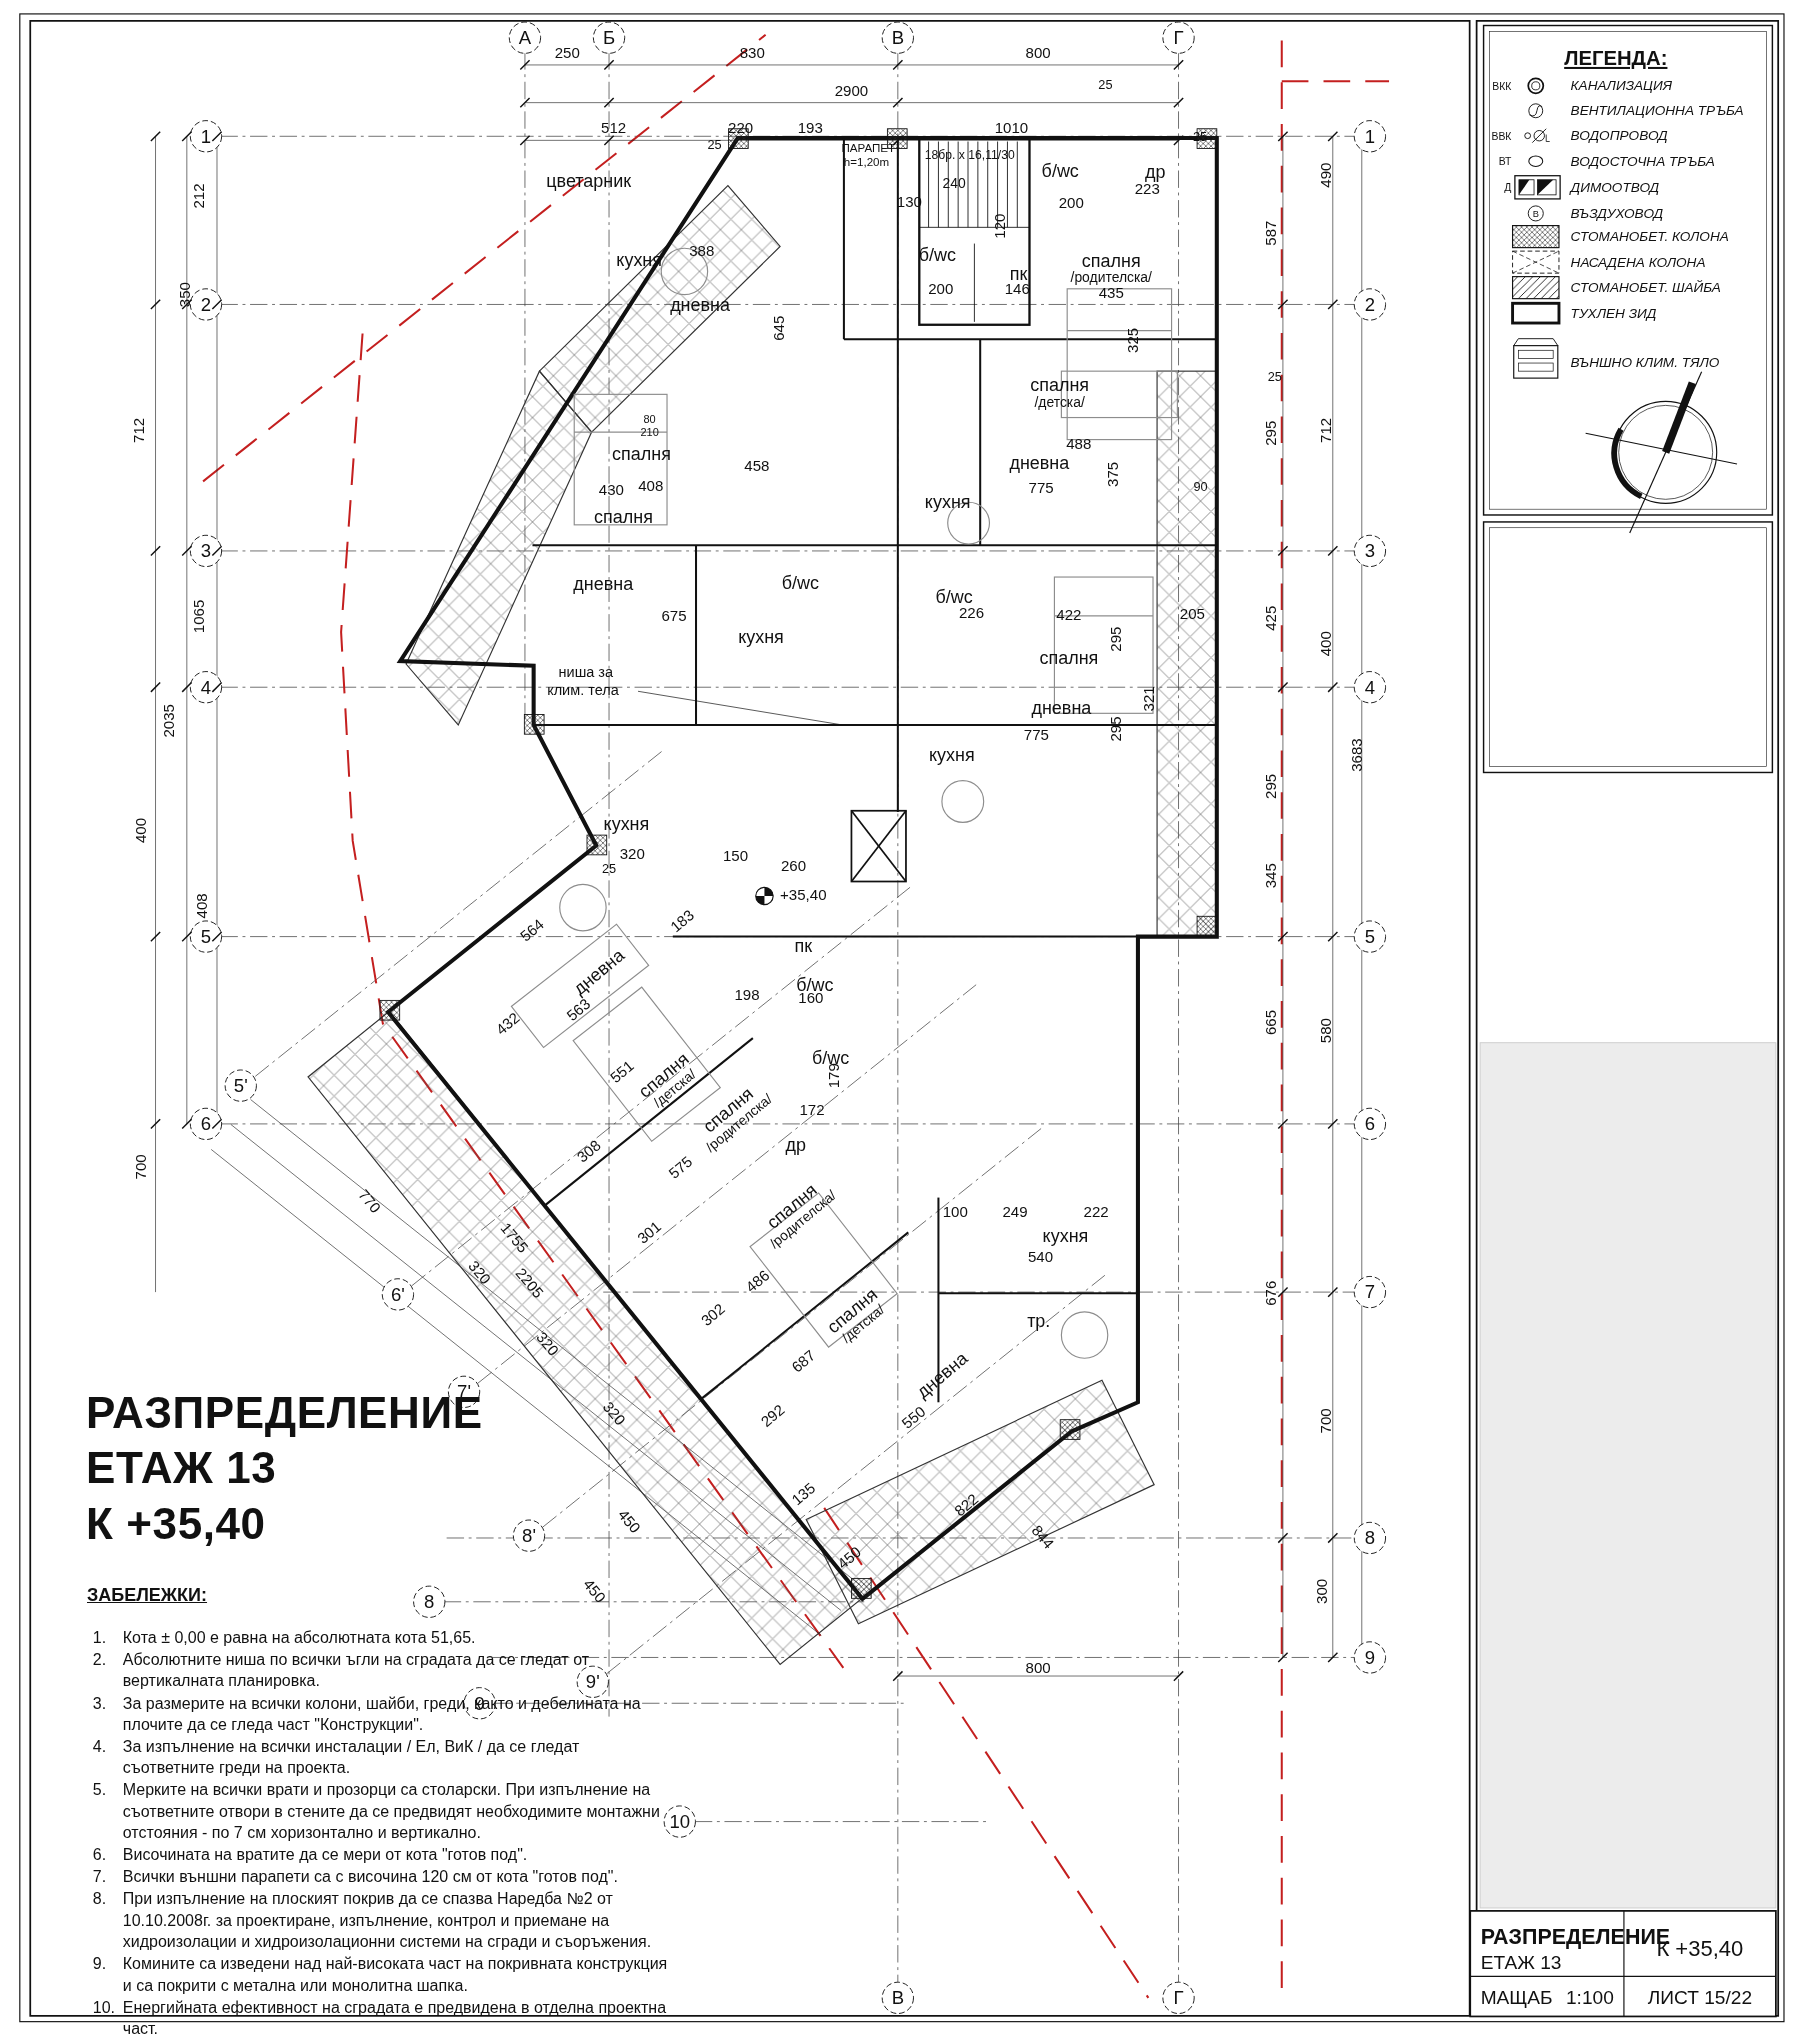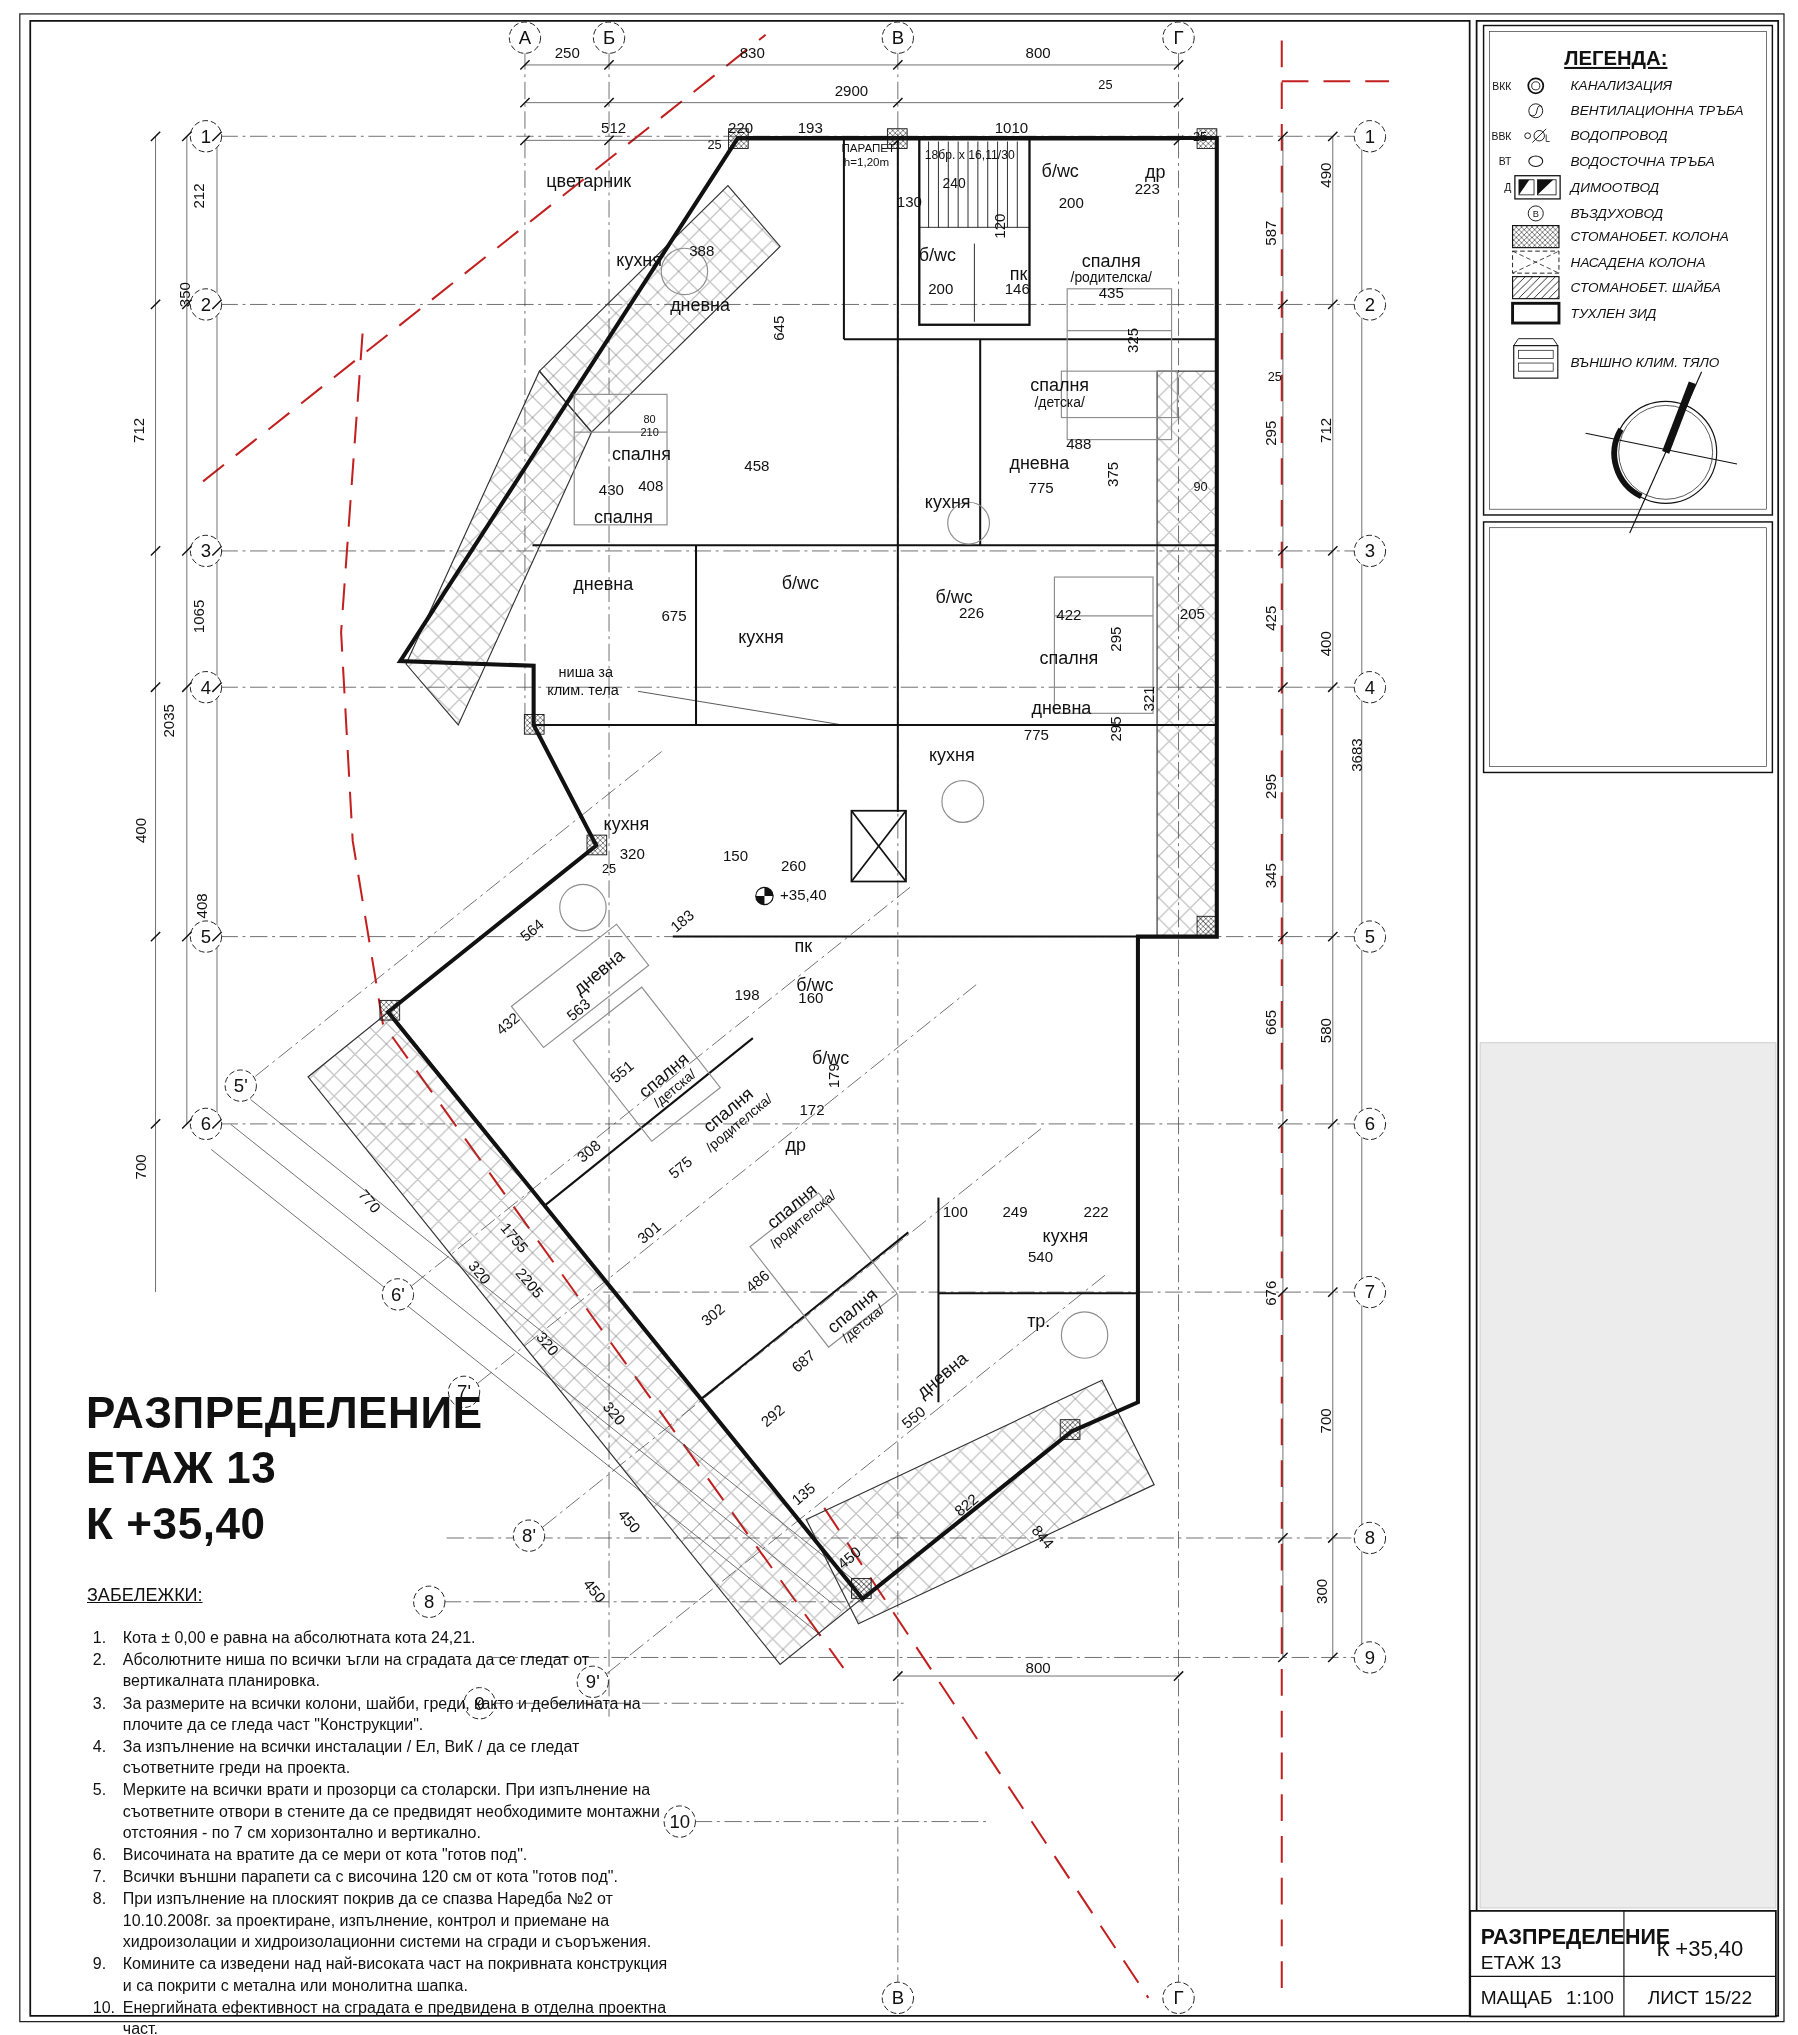--- a/index.html
+++ b/index.html
@@ -1,20 +1,20 @@
 <!DOCTYPE html>
 <html style="font-size:9.3px"><head>
 <meta charset="utf-8">
 <style>
   html,body{margin:0;padding:0;background:#fff;}
   body{width:1798px;height:2035px;position:relative;font-family:"Liberation Sans",sans-serif;color:#111;}
   svg text{font-family:"Liberation Sans",sans-serif;fill:#111;}
   .main-title{position:absolute;left:86px;top:1385px;font-size:44px;font-weight:bold;line-height:1.26;letter-spacing:0.6px;white-space:nowrap;}
   .notes{position:absolute;left:87px;top:1585px;width:586px;}
-  .notes-title{font-size:18px;font-weight:normal;text-decoration:underline;margin:0 0 21px 0;}
+  .notes-title{font-size:18px;font-weight:bold;text-decoration:underline;margin:0 0 21px 0;}
   .notes ol{margin:0;padding:0 0 0 5.8px;list-style:none;counter-reset:n;}
   .notes li{position:relative;padding-left:30px;font-size:16px;line-height:1.34;counter-increment:n;margin-bottom:0.6px;}
   .notes li:before{content:counter(n)".";position:absolute;left:0;top:0;}
   #plan{position:absolute;left:0;top:0;}
 </style>
 </head>
 <body>
 
 <svg id="plan" width="1798" height="2035" viewBox="0 0 3100 3509">
   <defs>
@@ -688,21 +688,21 @@
 
 <div class="main-title">
   <div>РАЗПРЕДЕЛЕНИЕ</div>
   <div>ЕТАЖ 13</div>
   <div>К +35,40</div>
 </div>
 
 <div class="notes">
   <div class="notes-title">ЗАБЕЛЕЖКИ:</div>
   <ol id="notes-list">
-      <li>Кота  ± 0,00 е равна на абсолютната кота 24,21.</li>
+      <li>Кота  ± 0,00 е равна на абсолютната кота 51,65.</li>
       <li>Абсолютните ниша по всички ъгли на сградата да се гледат от вертикалната планировка.</li>
       <li>За размерите на всички колони, шайби, греди, както и дебелината на плочите да се гледа част "Конструкции".</li>
       <li>За изпълнение на всички инсталации / Ел, ВиК / да се гледат съответните греди на проекта.</li>
       <li>Мерките на всички врати и прозорци  са столарски. При изпълнение на съответните отвори в стените да се предвидят необходимите монтажни отстояния - по 7 см хоризонтално и вертикално.</li>
       <li>Височината на вратите да се мери от кота "готов под".</li>
       <li>Всички външни парапети са с височина 120 см от кота "готов под".</li>
       <li>При изпълнение на плоският покрив да се спазва Наредба №2 от 10.10.2008г. за проектиране, изпълнение, контрол и приемане на хидроизолации и хидроизолационни системи на сгради и съоръжения.</li>
       <li>Комините са изведени над най-високата част на покривната конструкция и са покрити с метална или монолитна шапка.</li>
       <li>Енергийната ефективност на сградата е предвидена в отделна проектна част.</li>
     </ol>

